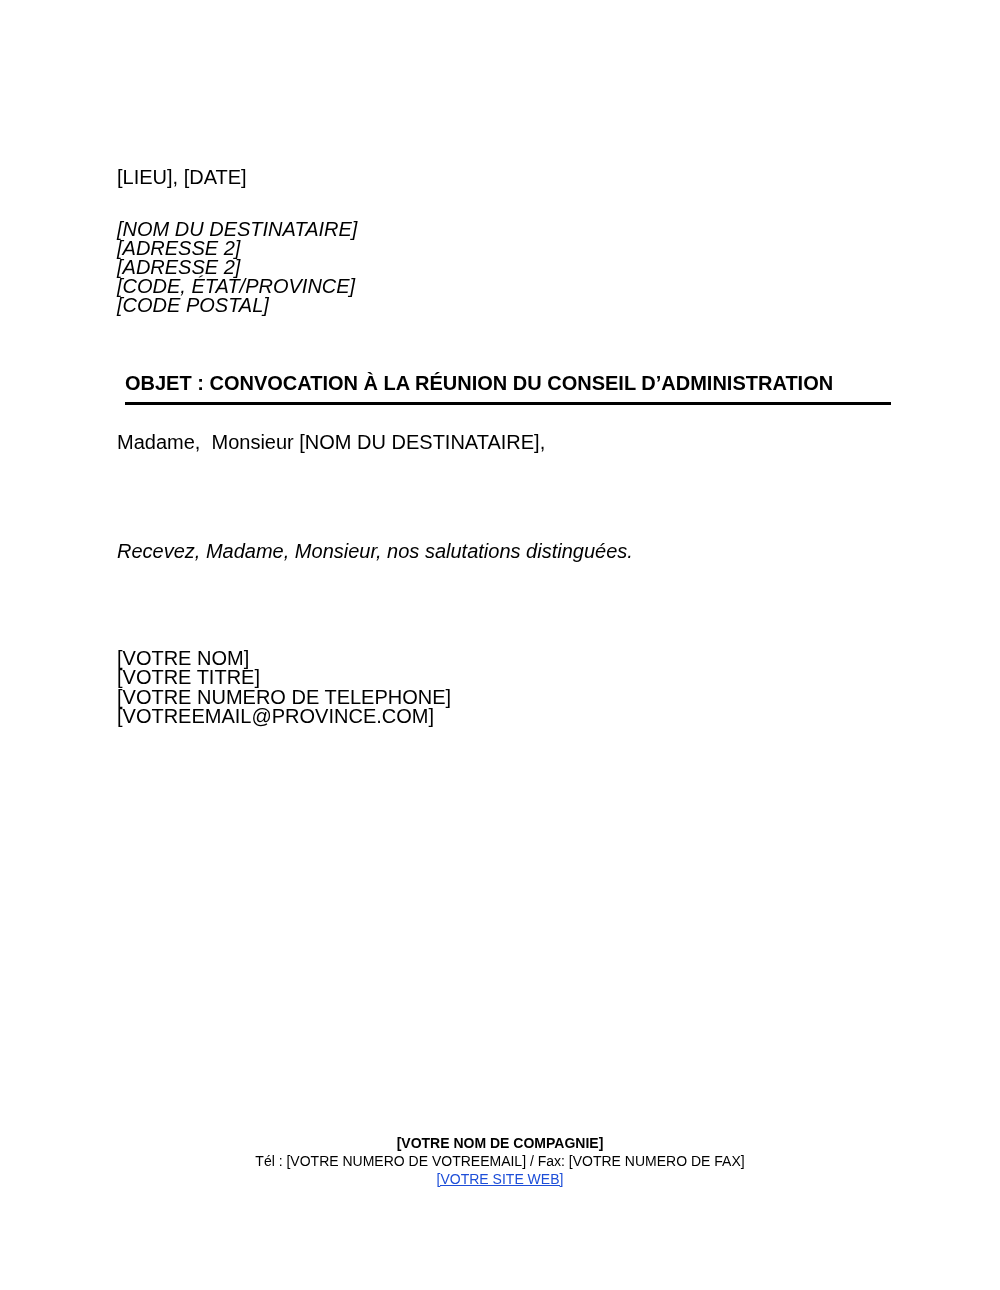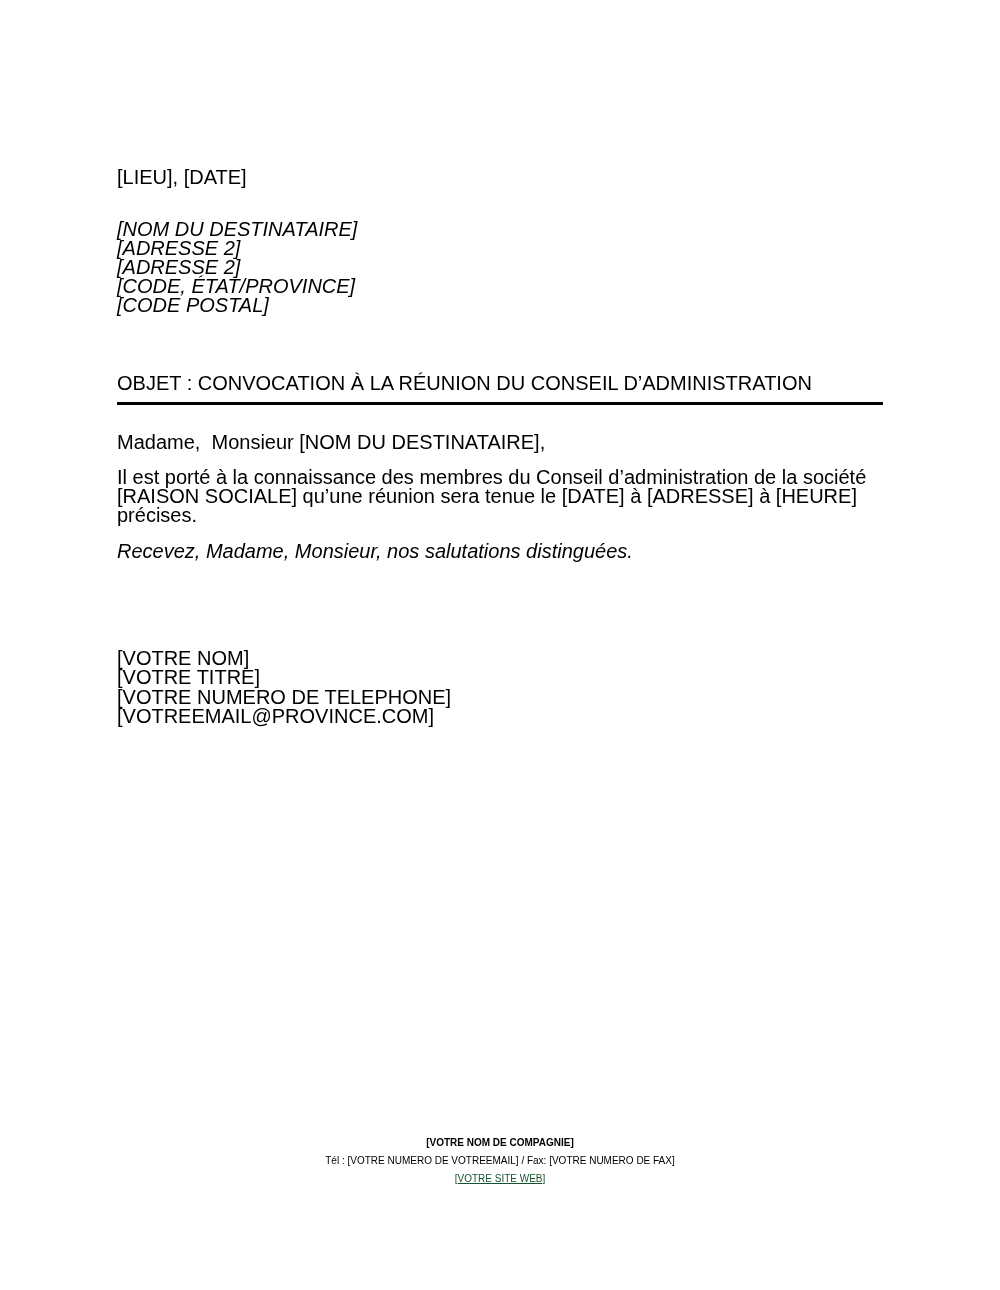--- a/index.html
+++ b/index.html
@@ -22,41 +22,42 @@
     font-size: 20px;
     line-height: 19px;
     color: #000000;
   }
   .pre { white-space: pre-wrap; }
   .date-line { top: 168px; }
   .recipient-block { top: 220px; font-style: italic; }
   .subject-block {
     top: 374px;
     width: 766px;
-    font-weight: normal;
+    font-weight: bold;
     padding-bottom: 9px;
     border-bottom: 3px solid #000000;
+    margin-left: 8px;
   }
   .salutation { top: 433px; width: 790px; }
   .body-paragraph { top: 468px; width: 768px; }
   .closing { top: 542px; width: 790px; font-style: italic; }
   .signature-block { top: 649px; line-height: 19.3px; }
   .footer {
     position: absolute;
     left: 0;
     top: 1134px;
     width: 1000px;
     text-align: center;
-    font-size: 10px;
+    font-size: 14px;
     line-height: 18px;
     color: #000000;
   }
   .footer .company { font-weight: bold; }
   .footer a.website {
-    color: #14532d;
+    color: #1d4ed8;
     text-decoration: underline;
     cursor: pointer;
   }
 </style>
 </head>
 <body>
 
 <div class="page">
 
   <div class="block date-line">[LIEU], [DATE]</div>
@@ -66,21 +67,20 @@
     <div>[ADRESSE 2]</div>
     <div>[ADRESSE 2]</div>
     <div>[CODE, ÉTAT/PROVINCE]</div>
     <div>[CODE POSTAL]</div>
   </div>
 
   <div class="block subject-block">OBJET : CONVOCATION À LA RÉUNION DU CONSEIL D’ADMINISTRATION</div>
 
   <div class="block salutation pre">Madame,  Monsieur [NOM DU DESTINATAIRE],</div>
 
-  <div class="block body-paragraph">Il est porté à la connaissance des membres du Conseil d’administration de la société [RAISON SOCIALE] qu’une réunion sera tenue le [DATE] à [ADRESSE] à [HEURE] précises.</div>
 
   <div class="block closing">Recevez, Madame, Monsieur, nos salutations distinguées.</div>
 
   <div class="block signature-block">
     <div>[VOTRE NOM]</div>
     <div>[VOTRE TITRE]</div>
     <div>[VOTRE NUMERO DE TELEPHONE]</div>
     <div>[VOTREEMAIL@PROVINCE.COM]</div>
   </div>
 

